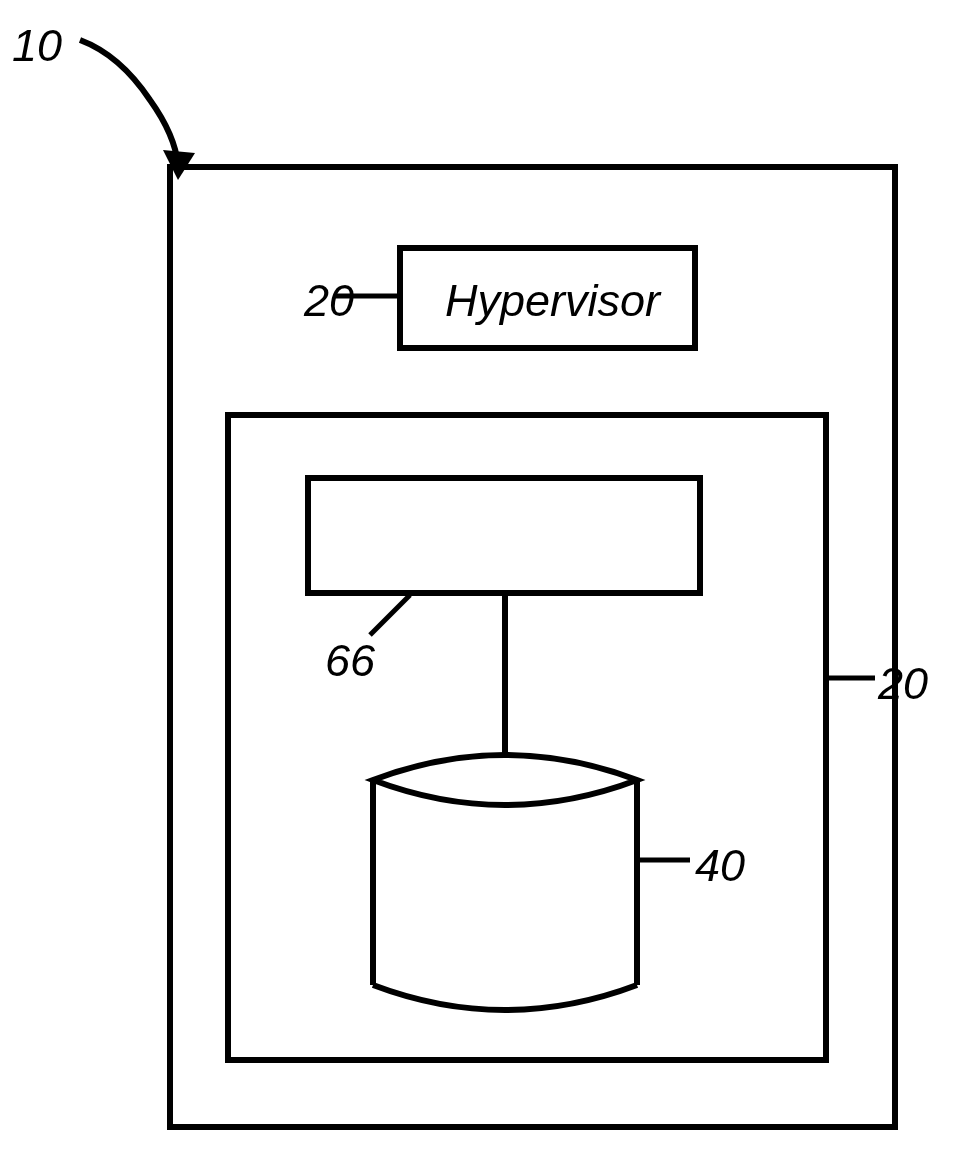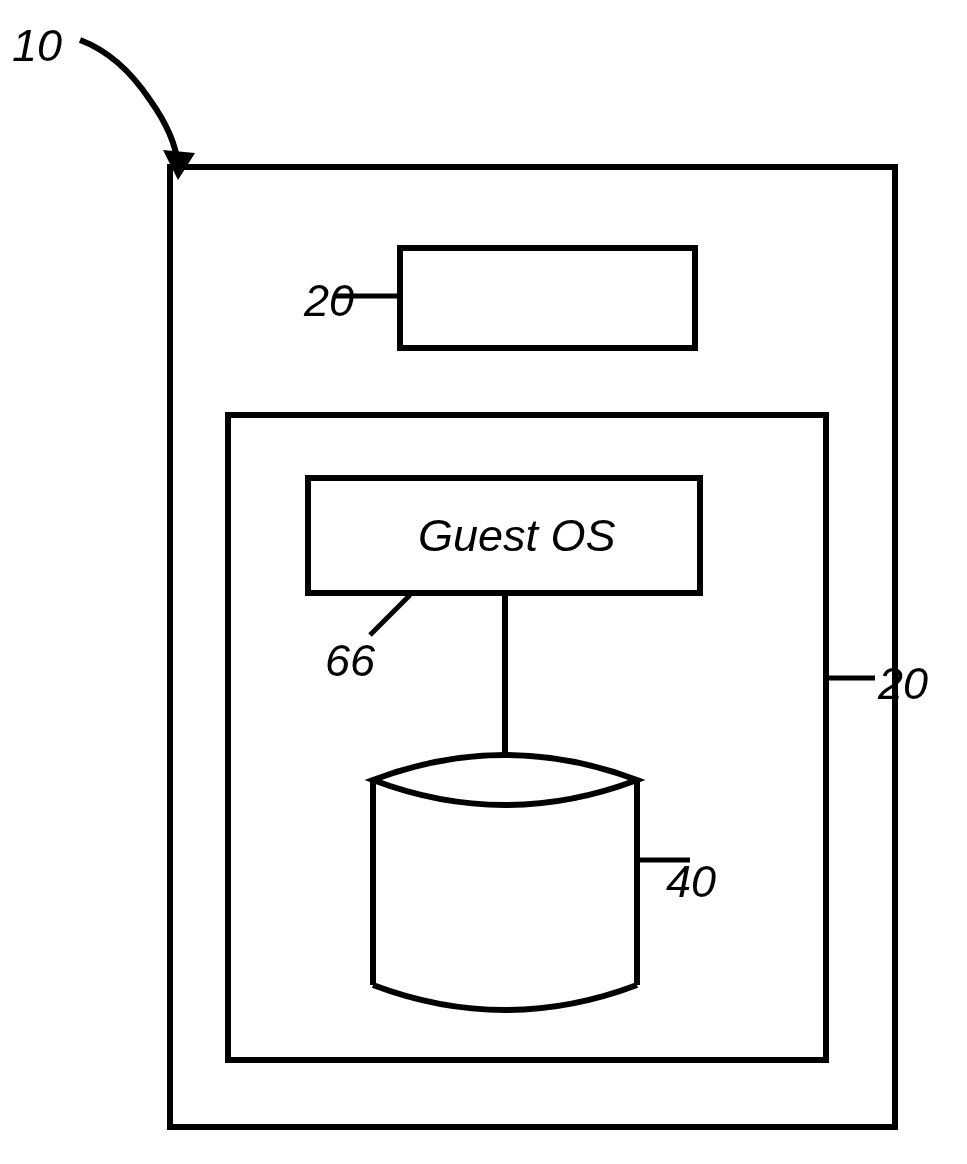--- a/index.html
+++ b/index.html
@@ -64,21 +64,21 @@
 
       <path d="M 373 985 Q 505 1035 637 985" fill="none" stroke="#000" stroke-width="6"></path>
     </g>
 
     <line x1="637" y1="860" x2="690" y2="860" stroke="#000" stroke-width="5"></line>
   </svg>
 
   <div class="label" style="left:12px; top:20px;">10</div>
 
   <div class="label" style="left:304px; top:275px;">20</div>
+  <div class="label" style="left:445px; top:275px;">Hypervisor</div>
 
   <div class="label" style="left:878px; top:658px;">20</div>
 
-  <div class="label" style="left:418px; top:510px;">Guest OS</div>
   <div class="label" style="left:325px; top:635px;">66</div>
 
-  <div class="label" style="left:666px; top:840px;margin-top:16px;">40</div>
+  <div class="label" style="left:695px; top:840px;">40</div>
 
 </div>
 
 </body></html>

